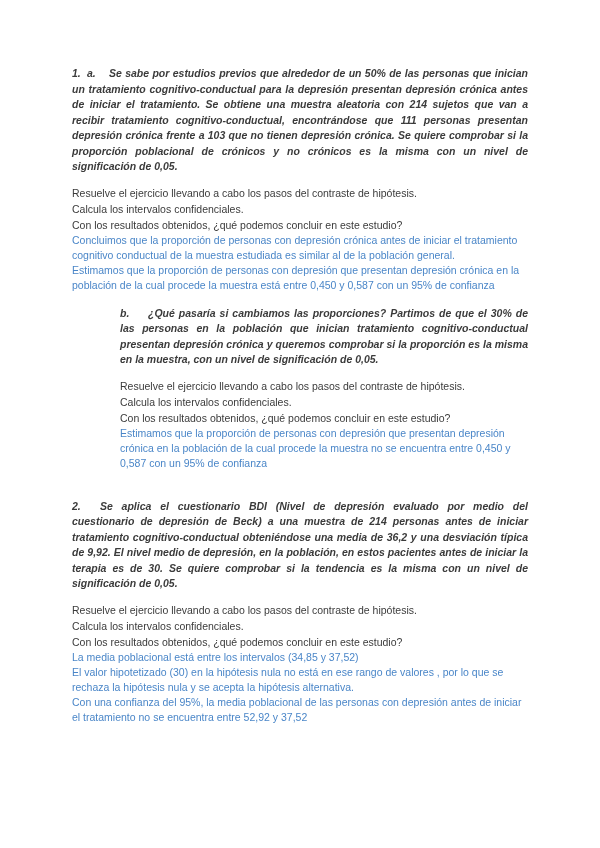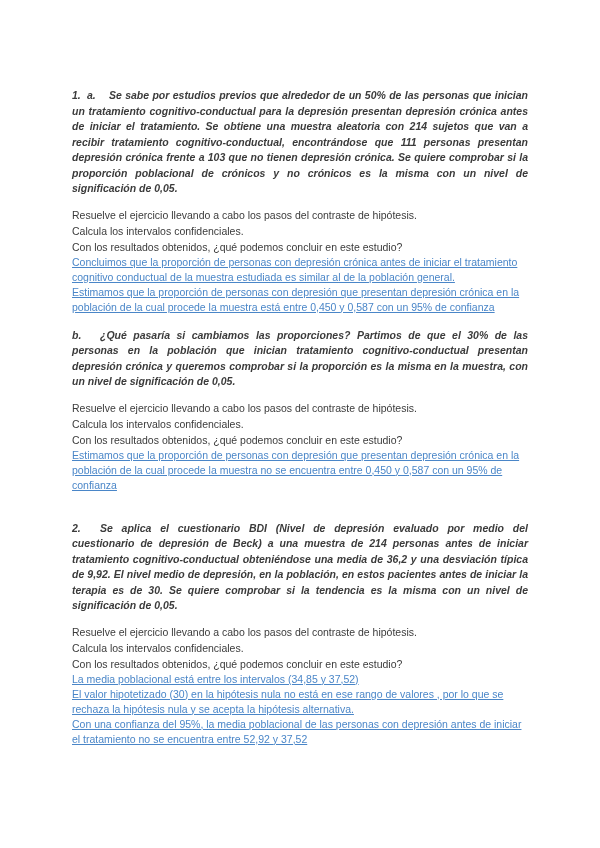--- a/index.html
+++ b/index.html
@@ -5,21 +5,21 @@
   * { margin: 0; padding: 0; box-sizing: border-box; }
   html, body { width: 600px; height: 848px; }
   body {
     background: #ffffff;
     font-family: "Liberation Sans", sans-serif;
     overflow: hidden;
   }
   .page {
     width: 600px;
     height: 688px;
-    padding: 88px 72px 20px 72px;
+    padding: 66px 72px 20px 72px;
     color: #3b3b3b;
   }
   .exercise { }
   .statement {
     font-weight: bold;
     font-style: italic;
     font-size: 10.5px;
     line-height: 15.5px;
     text-align: justify;
     margin-bottom: 10px;
@@ -37,23 +37,22 @@
   .instruction {
     font-weight: normal;
     font-size: 10.5px;
     line-height: 16px;
     color: #3b3b3b;
   }
   .answer {
     font-size: 10.5px;
     line-height: 15px;
     color: #4a86c8;
-    text-decoration: underline;
   }
-  .sec-1 { margin-top: 13px; }
+  .sec-1 { margin-top: 13px; margin-left: 48px; }
   .sec-2 { margin-top: 28px; }
 </style>
 </head>
 <body>
 
 <div class="page">
 
   <section class="exercise sec-0">
     <p class="statement"><span class="prefix p1">1.</span><span class="prefix p2">a.</span><span>Se sabe por estudios previos que alrededor de un 50% de las personas que inician un tratamiento cognitivo-conductual para la depresión presentan depresión crónica antes de iniciar el tratamiento. Se obtiene una muestra aleatoria con 214 sujetos que van a recibir tratamiento cognitivo-conductual, encontrándose que 111 personas presentan depresión crónica frente a 103 que no tienen depresión crónica. Se quiere comprobar si la proporción poblacional de crónicos y no crónicos es la misma con un nivel de significación de 0,05.</span></p>
     <p class="instruction">Resuelve el ejercicio llevando a cabo los pasos del contraste de hipótesis.</p>

